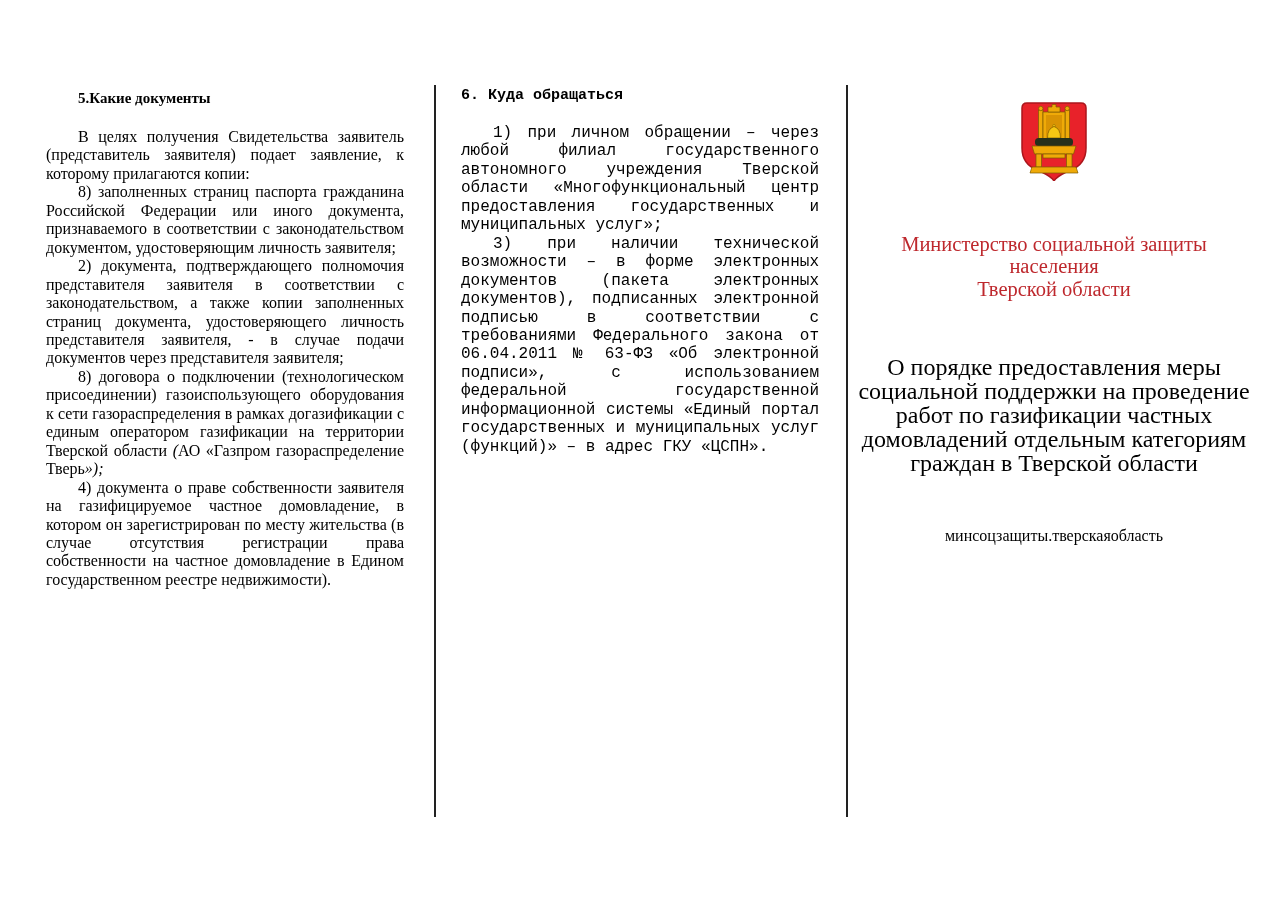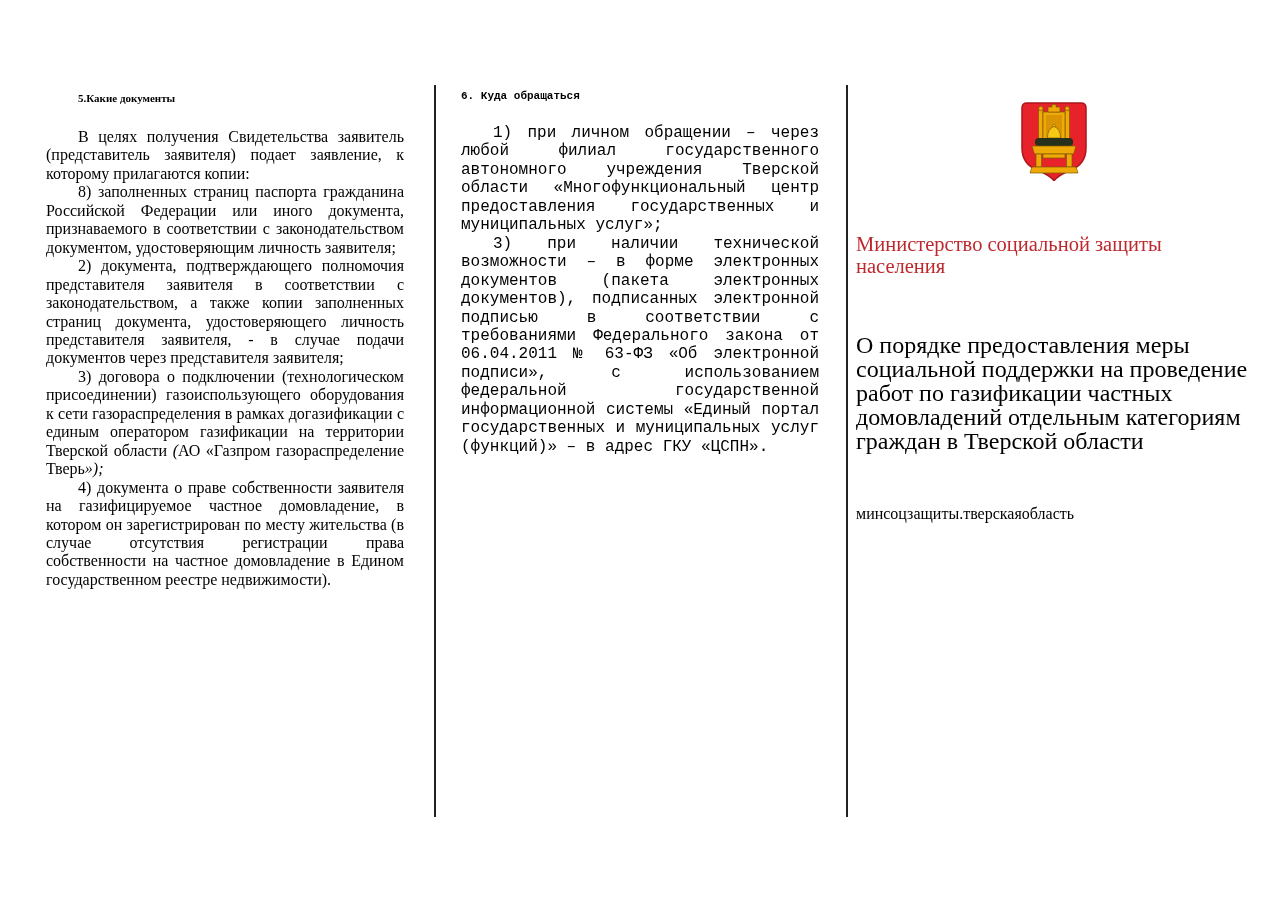--- a/index.html
+++ b/index.html
@@ -16,39 +16,39 @@
     background: #222222;
   }
   #divider-1 { left: 434px; }
   #divider-2 { left: 846px; }
 
   .col { position: absolute; }
   #col-left { left: 46px;  top: 88px; width: 358px; }
   #col-mid  { left: 461px; top: 86px; width: 358px; font-family: Liberation Mono, monospace; }
 
   .heading {
-    font-size: 11px; font-weight: bold; margin: 0 0 20px 0;
+    font-size: 15px; font-weight: bold; margin: 0 0 20px 0;
     line-height: 20px;
   }
   #col-left .heading { text-indent: 32px; }
   #col-mid  .heading { text-indent: 0; margin-bottom: 18px; }
 
   .par {
     margin: 0;
     font-size: 16px;
     line-height: 18.45px;
     text-align: justify;
     text-indent: 32px;
     hyphens: none;
   }
   .it { font-style: italic; }
 
   #col-right {
     position: absolute; left: 856px; top: 96px; width: 396px;
-    text-align: left;
+    text-align: center;
   }
   .emblem { display: block; margin: 5px auto 0 auto; width: 70px; height: 80px; }
 
   .ministry {
     margin-top: 52px;
     font-size: 20.5px;
     line-height: 22.4px;
   }
   .doc-title {
     margin-top: 55px;
@@ -67,21 +67,21 @@
 <div class="page">
 
   <div class="divider" id="divider-1" style="background: rgb(34, 34, 34);"></div>
   <div class="divider" id="divider-2" style="background: rgb(34, 34, 34);"></div>
 
   <section class="col" id="col-left">
     <h2 class="heading">5.Какие документы</h2>
     <p class="par">В целях получения Свидетельства заявитель (представитель заявителя) подает заявление, к которому прилагаются копии:</p>
     <p class="par">8) заполненных страниц паспорта гражданина Российской Федерации или иного документа, признаваемого в соответствии с законодательством документом, удостоверяющим личность заявителя;</p>
     <p class="par">2) документа, подтверждающего полномочия представителя заявителя в соответствии с законодательством, а также копии заполненных страниц документа, удостоверяющего личность представителя заявителя, - в случае подачи документов через представителя заявителя;</p>
-    <p class="par"><span>3) договора о подключении (технологическом присоединении) газоиспользующего оборудования к сети газораспределения в рамках догазификации с единым оператором газификации на территории Тверской области </span><span class="it">(</span><span>АО «Газпром газораспределение Тверь</span><span class="it">»);</span></p>
+    <p class="par"><span>8) договора о подключении (технологическом присоединении) газоиспользующего оборудования к сети газораспределения в рамках догазификации с единым оператором газификации на территории Тверской области </span><span class="it">(</span><span>АО «Газпром газораспределение Тверь</span><span class="it">»);</span></p>
     <p class="par">4) документа о праве собственности заявителя на газифицируемое частное домовладение, в котором он зарегистрирован по месту жительства (в случае отсутствия регистрации права собственности на частное домовладение в Едином государственном реестре недвижимости).</p>
   </section>
 
   <section class="col" id="col-mid">
     <h2 class="heading">6. Куда обращаться</h2>
     <p class="par">1) при личном обращении – через любой филиал государственного автономного учреждения Тверской области «Многофункциональный центр предоставления государственных и муниципальных услуг»;</p>
     <p class="par">3) при наличии технической возможности – в форме электронных документов (пакета электронных документов), подписанных электронной подписью в соответствии с требованиями Федерального закона от 06.04.2011 № 63-ФЗ «Об электронной подписи», с использованием федеральной государственной информационной системы «Единый портал государственных и муниципальных услуг (функций)» – в адрес ГКУ «ЦСПН».</p>
   </section>
 
   <section id="col-right">
@@ -105,20 +105,21 @@
         <rect x="24" y="53" width="22" height="4"></rect>
         <rect x="17" y="53" width="5.5" height="13"></rect>
         <rect x="47.5" y="53" width="5.5" height="13"></rect>
         <path d="M13,66 L57,66 L59,72 L11,72 Z"></path>
       </g>
     </svg>
 
     <div class="ministry" style="color: rgb(190, 40, 45);">
       <div>Министерство социальной защиты</div>
       <div>населения</div>
+      <div>Тверской области</div>
     </div>
 
     <div class="doc-title">
       <div>О порядке предоставления меры</div>
       <div>социальной поддержки на проведение</div>
       <div>работ по газификации частных</div>
       <div>домовладений отдельным категориям</div>
       <div>граждан в Тверской области</div>
     </div>
 

